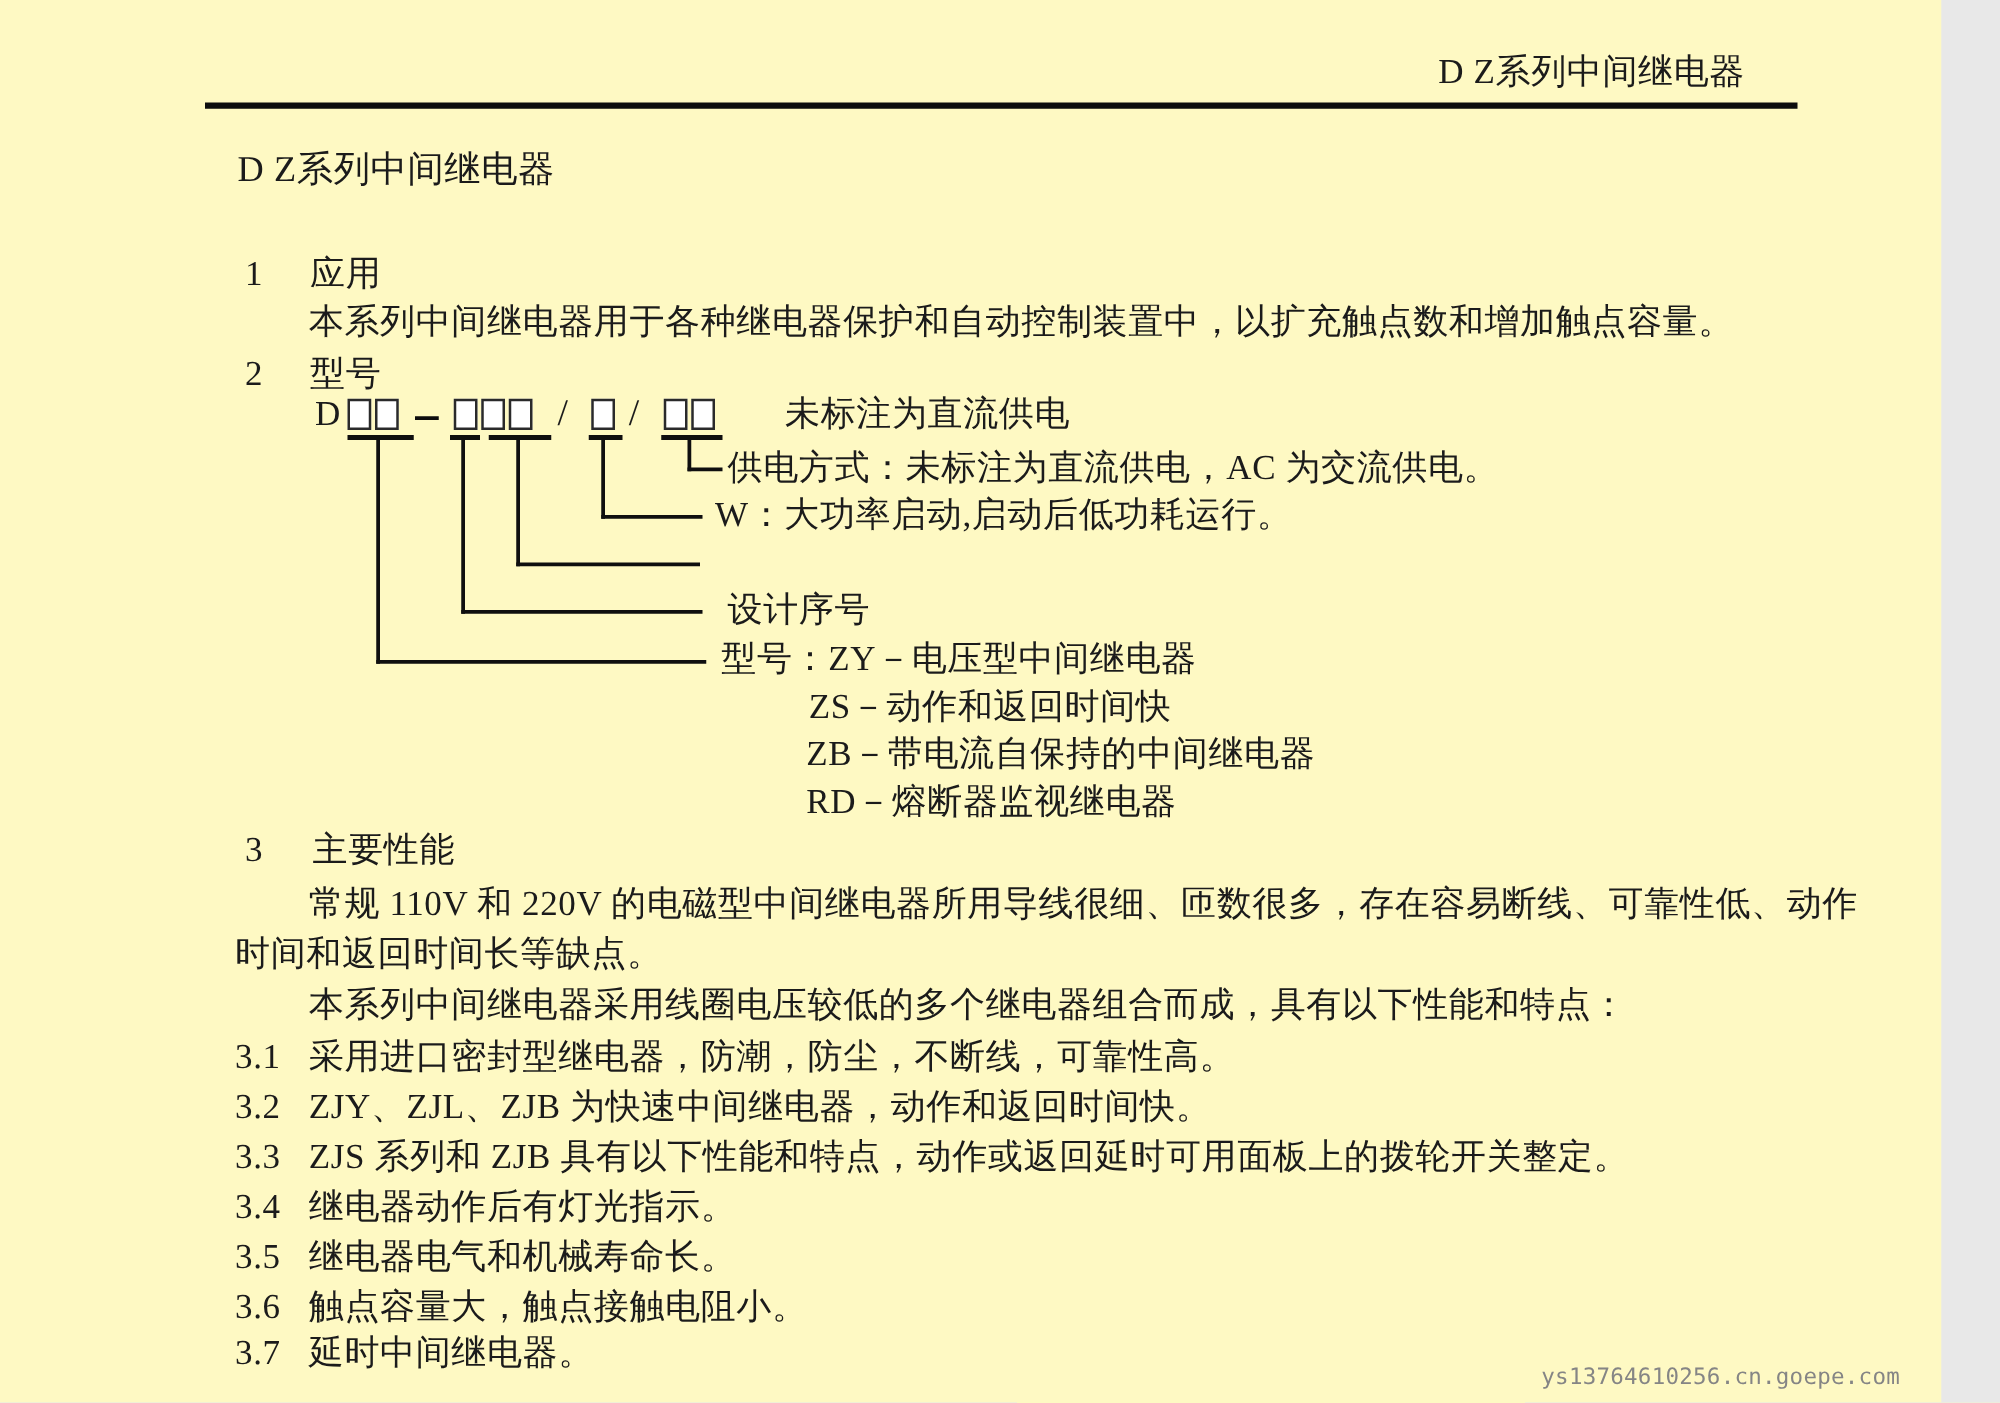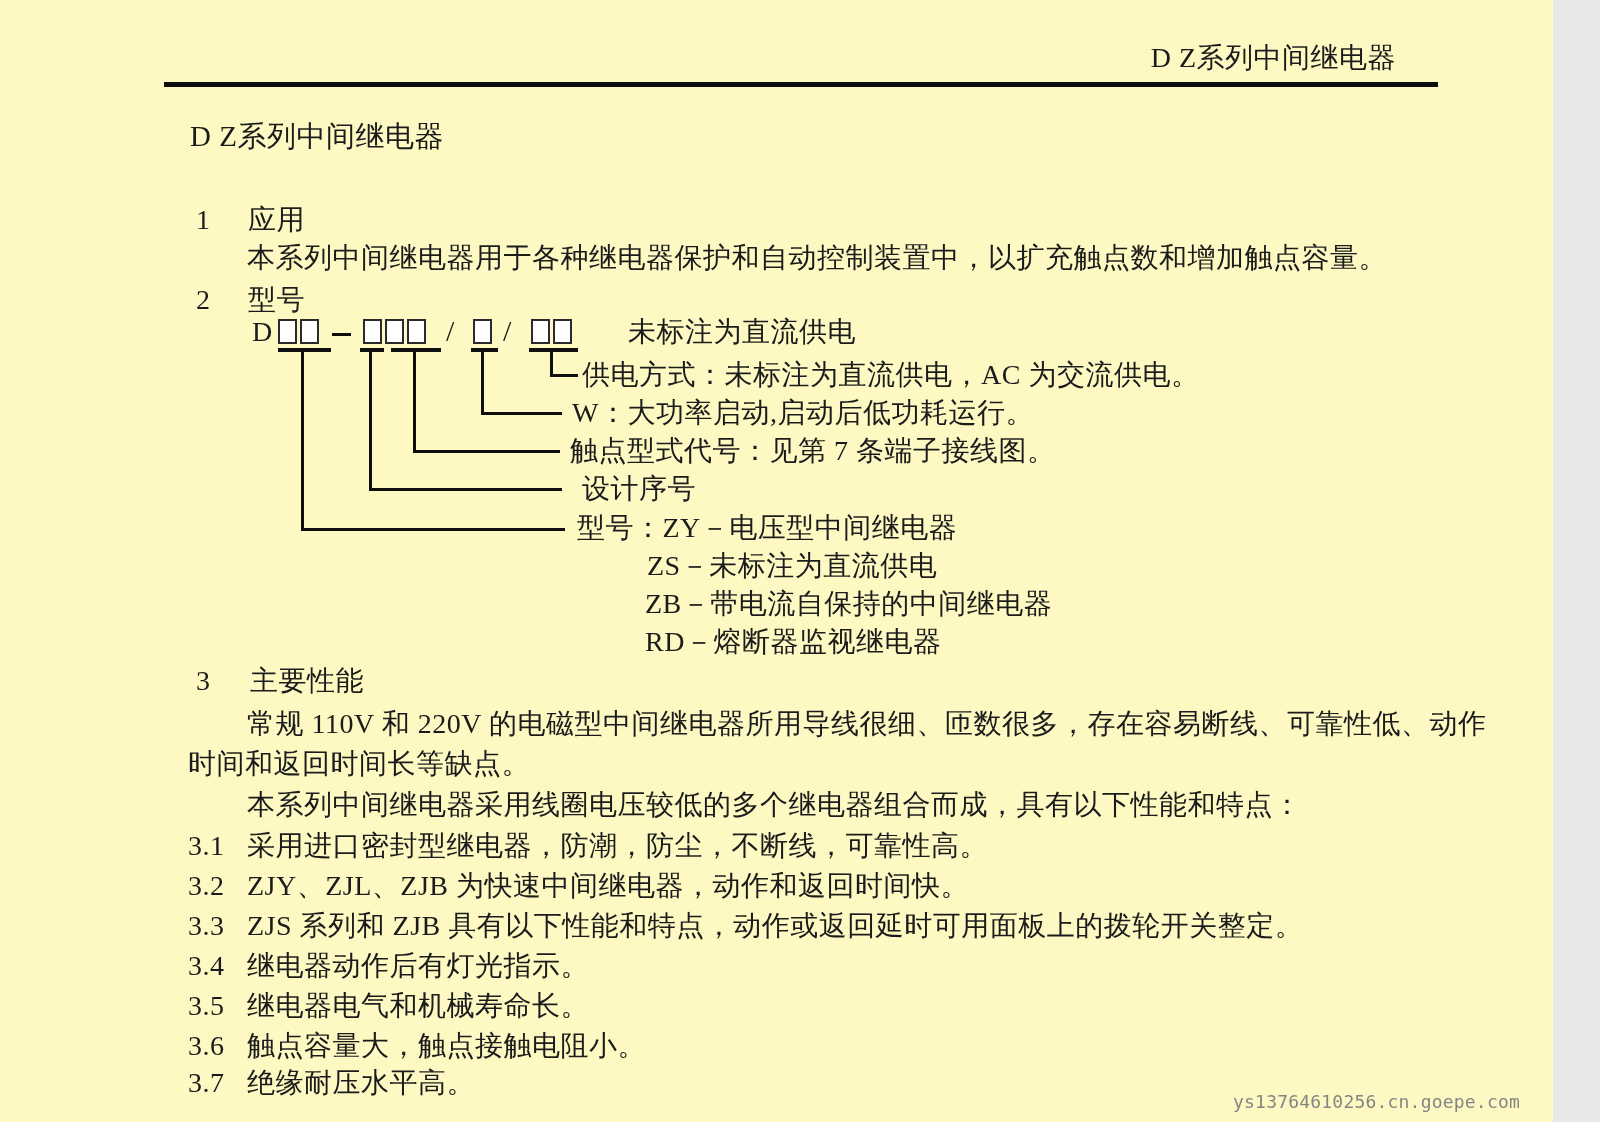--- a/index.html
+++ b/index.html
@@ -88,24 +88,23 @@
   <div class="hline" style="left:413px; top:450px; width:147px;"></div>
 
   <div class="vline" style="left:481px; top:352px; height:63px;"></div>
   <div class="hline" style="left:481px; top:412px; width:81px;"></div>
 
   <div class="vline" style="left:550px; top:352px; height:25px;"></div>
   <div class="hline" style="left:550px; top:374px; width:28px;"></div>
 
   <div class="t" style="left:572px; top:397px;">W：大功率启动,启动后低功耗运行。</div>
   <div class="t" style="left:582px; top:359px;">供电方式：未标注为直流供电，AC 为交流供电。</div>
-  <div class="t" style="left:570px; top:435px;">触点型式代号：见第 7 条端子接线图。</div>
   <div class="t" style="left:582px; top:473px;">设计序号</div>
   <div class="t" style="left:577px; top:512px;">型号：ZY－电压型中间继电器</div>
-  <div class="t" style="left:647px; top:550px;">ZS－未标注为直流供电</div>
+  <div class="t" style="left:647px; top:550px;">ZS－动作和返回时间快</div>
   <div class="t" style="left:645px; top:588px;">ZB－带电流自保持的中间继电器</div>
   <div class="t" style="left:645px; top:626px;">RD－熔断器监视继电器</div>
 
   <div class="t" style="left:196px; top:665px;">3</div>
   <div class="t" style="left:250px; top:665px;">主要性能</div>
 
   <div class="t" style="left:247px; top:708px;font-family:Liberation Serif, serif;">常规 110V 和 220V 的电磁型中间继电器所用导线很细、匝数很多，存在容易断线、可靠性低、动作</div>
   <div class="t" style="left:188px; top:748px;text-align:center;">时间和返回时间长等缺点。</div>
   <div class="t" style="left:247px; top:789px;">本系列中间继电器采用线圈电压较低的多个继电器组合而成，具有以下性能和特点：</div>
 
@@ -121,18 +120,18 @@
   <div class="t" style="left:188px; top:950px;">
     <span class="feat-num">3.4</span><span>继电器动作后有灯光指示。</span>
   </div>
   <div class="t" style="left:188px; top:990px;">
     <span class="feat-num">3.5</span><span>继电器电气和机械寿命长。</span>
   </div>
   <div class="t" style="left:188px; top:1030px;">
     <span class="feat-num">3.6</span><span>触点容量大，触点接触电阻小。</span>
   </div>
   <div class="t" style="left:188px; top:1067px;">
-    <span class="feat-num">3.7</span><span>绝缘耐压水平高。</span>
+    <span class="feat-num">3.7</span><span>延时中间继电器。</span>
   </div>
 
   <div class="watermark" style="top:1091px; right:33px;">ys13764610256.cn.goepe.com</div>
 
 </div>
 
 </body></html>

